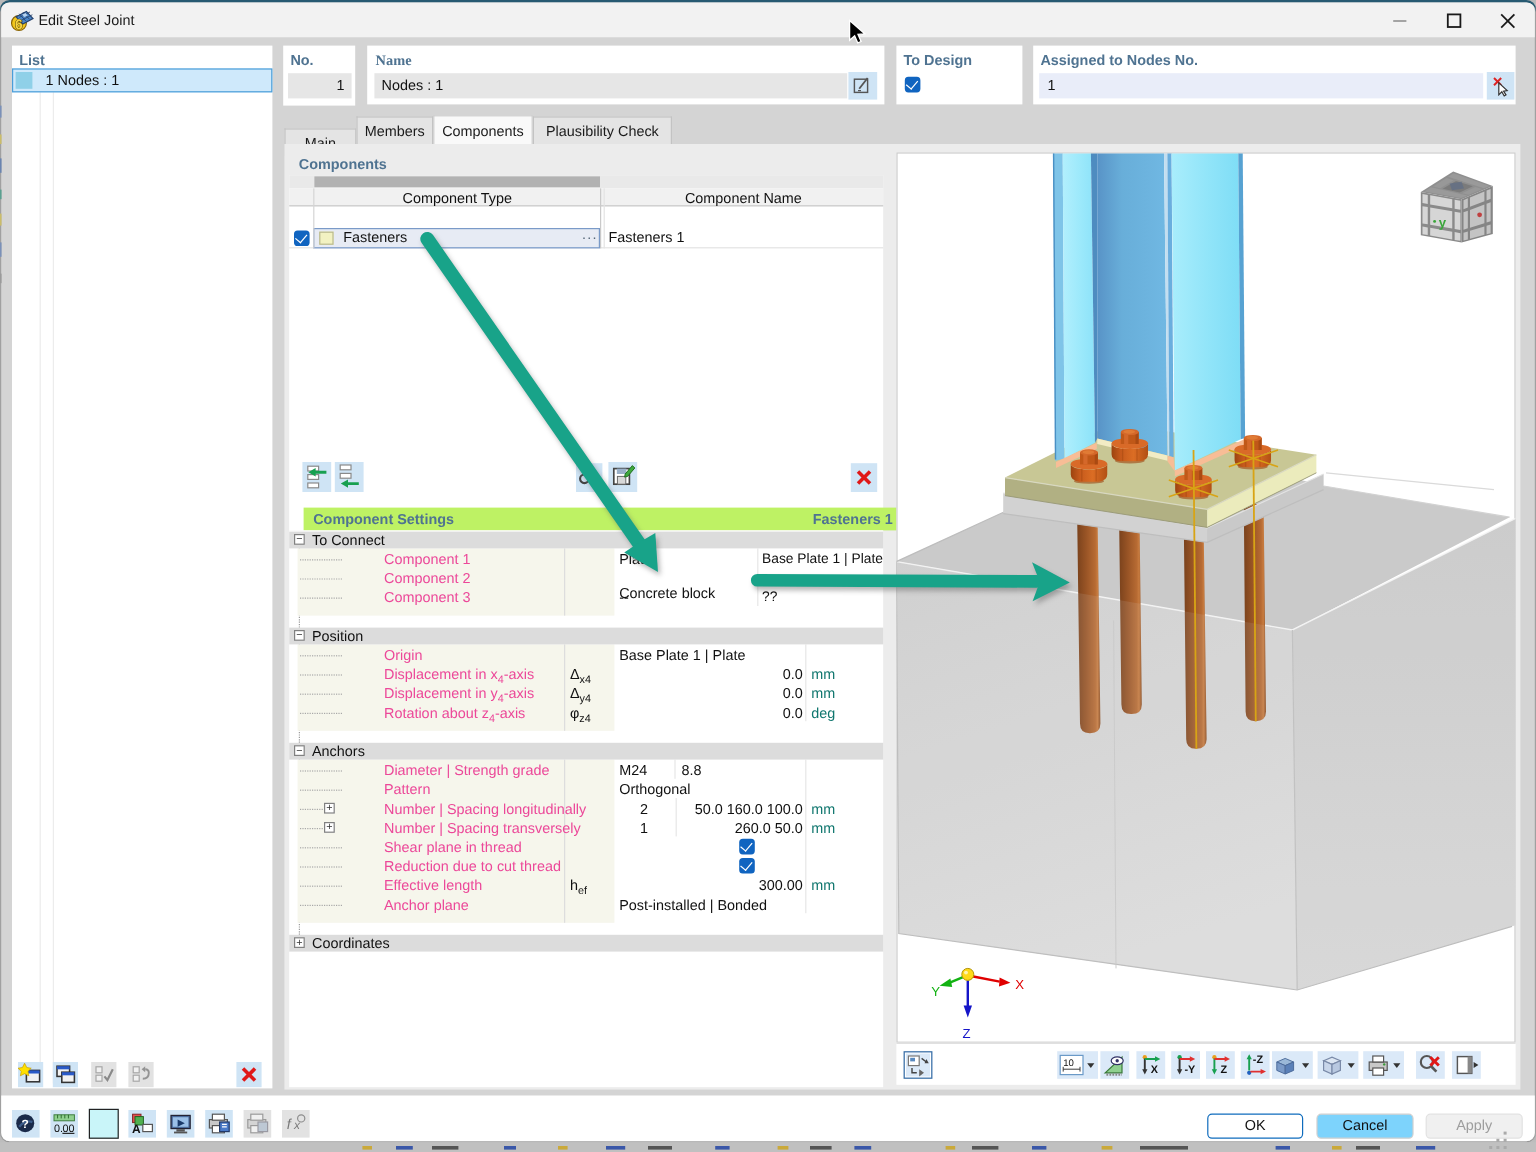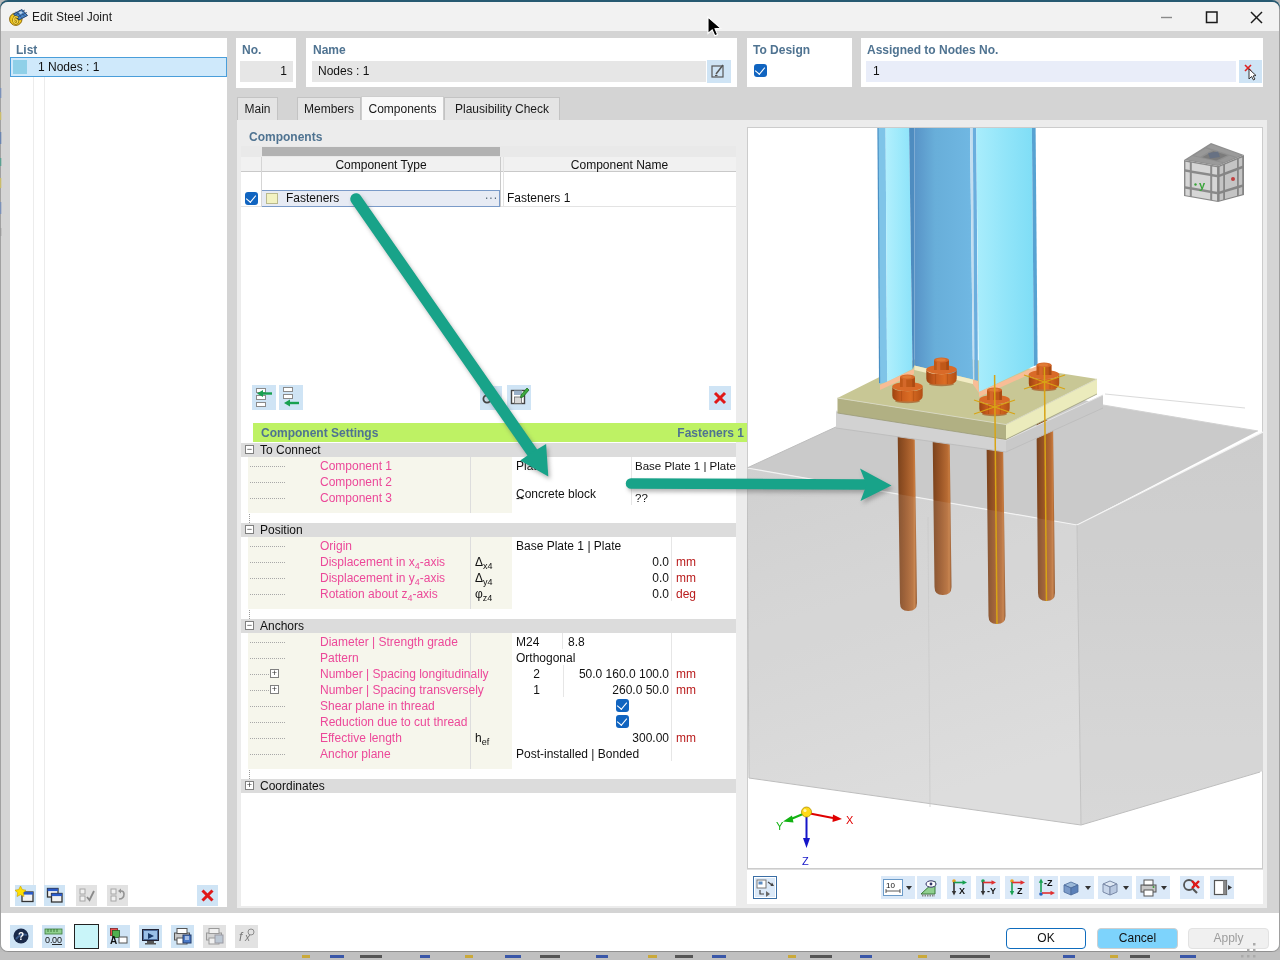--- a/index.html
+++ b/index.html
@@ -23,21 +23,21 @@
   .chk:after { content:""; position:absolute; left:3px; top:1px; width:5px; height:8px; border:solid #fff; border-width:0 1.6px 1.6px 0; transform:rotate(40deg); }
   .sg-bar { left:0; width:495px; height:14px; background:#dcdcdc; }
   .sg-box { position:absolute; left:4px; top:2px; width:9px; height:9px; background:#fff; border:1px solid #808080; font-size:9px; line-height:7px; text-align:center; color:#333; }
   .sg-box2 { position:absolute; left:29px; width:9px; height:9px; background:#fff; border:1px solid #808080; font-size:9px; line-height:7px; text-align:center; color:#333; }
   .sg-t { position:absolute; left:19px; top:0px; font-size:12px; color:#111; }
   .sg-lab { position:absolute; left:47px; height:16px; line-height:16px; font-size:12px; color:#ec4899; white-space:nowrap;margin-left:32px; }
   .sg-s { position:absolute; left:234px; height:16px; line-height:16px; font-size:12px; color:#111; }
   .sg-v { position:absolute; left:275px; height:16px; line-height:16px; font-size:12px; color:#111; white-space:nowrap; }
   .sg-v2 { position:absolute; left:394px; height:16px; line-height:16px; font-size:11.5px; color:#111; white-space:nowrap; }
   .sg-n { position:absolute; left:275px; width:153px; height:16px; line-height:16px; font-size:12px; color:#111; text-align:right; }
-  .sg-u { position:absolute; left:435px; height:16px; line-height:16px; font-size:12px; color:#b91c1c; }
+  .sg-u { position:absolute; left:435px; height:16px; line-height:16px; font-size:12px; color:#0f766e; }
   sub { font-size:9px; }
   .dotH { position:absolute; left:9px; width:35px; height:0; border-top:1px dotted #a8a8a8; }
 </style>
 </head>
 <body>
 
 <svg class="abs" style="z-index:60;left:0;top:0;" width="2" height="960" viewBox="0 0 2 960">
   <rect x="0" y="88" width="1.3" height="10" fill="#7a90b8"></rect>
   <rect x="0" y="112" width="1.3" height="8" fill="#cabc6a"></rect>
   <rect x="0" y="132" width="1.3" height="12" fill="#6a84b0"></rect>
@@ -123,21 +123,21 @@
       </div>
     </div>
   </div>
 
   <div class="card" style="left:236px;top:38px;width:60px;height:50px;">
     <div class="lbl" style="position:absolute;left:6px;top:5px;">No.</div>
     <div class="input-gray" style="left:4px;top:23px;width:53px;height:21px;text-align:right;line-height:21px;padding-right:6px;">1</div>
   </div>
 
   <div class="card" style="left:306px;top:38px;width:431px;height:49px;">
-    <div class="lbl" style="position:absolute;left:7px;top:5px;">Name</div>
+    <div class="lbl" style="position:absolute;left:7px;top:5px;font-family:Liberation Serif, serif;">Name</div>
     <div class="input-gray" style="left:6px;top:23px;width:394px;height:21px;line-height:21px;padding-left:6px;">Nodes : 1</div>
     <div class="btn-blue" style="left:401px;top:22px;width:24px;height:23px;">
       <svg width="24" height="23" viewBox="0 0 24 23">
         <rect x="5" y="6" width="11" height="11" fill="none" stroke="#555" stroke-width="1.2"></rect>
         <line x1="9" y1="14" x2="16" y2="5" stroke="#555" stroke-width="1.5"></line>
         <line x1="8" y1="15.5" x2="10.5" y2="15.5" stroke="#555" stroke-width="1.2"></line>
       </svg>
     </div>
   </div>
 
@@ -151,21 +151,21 @@
     <div class="input-gray" style="left:5px;top:23px;width:370px;height:21px;line-height:21px;padding-left:7px;background:#e9edf9;">1</div>
     <div class="btn-blue" style="left:378px;top:22px;width:23px;height:23px;">
       <svg width="23" height="23" viewBox="0 0 23 23">
         <line x1="6" y1="5" x2="12" y2="11" stroke="#d22" stroke-width="1.6"></line>
         <line x1="12" y1="5" x2="6" y2="11" stroke="#d22" stroke-width="1.6"></line>
         <path d="M10 9 L10 19 L12.5 16.5 L14.5 20 L16 19 L14 16 L17 15.5 Z" fill="#fff" stroke="#333" stroke-width="1"></path>
       </svg>
     </div>
   </div>
 
-  <div class="tab" style="left:237px;width:41px;">Main</div>
+  <div class="tab" style="left:237px;width:60px;margin-top:10px;">Main</div>
   <div class="tab" style="left:297px;width:64px;">Members</div>
   <div class="tab active" style="left:361px;width:83px;">Components</div>
   <div class="tab" style="left:444px;width:116px;">Plausibility Check</div>
 
   <div class="abs" id="tabpanel" style="left:237px;top:120px;width:1030px;height:788px;background:#ececec;z-index:2;"></div>
 
   <div class="abs" style="z-index:3;left:241px;top:123px;width:495px;height:783px;">
     <div class="lbl" style="position:absolute;left:8px;top:7px;">Components</div>
 
     <div class="abs" style="left:0;top:23px;width:495px;height:296px;background:#fff;"></div>

